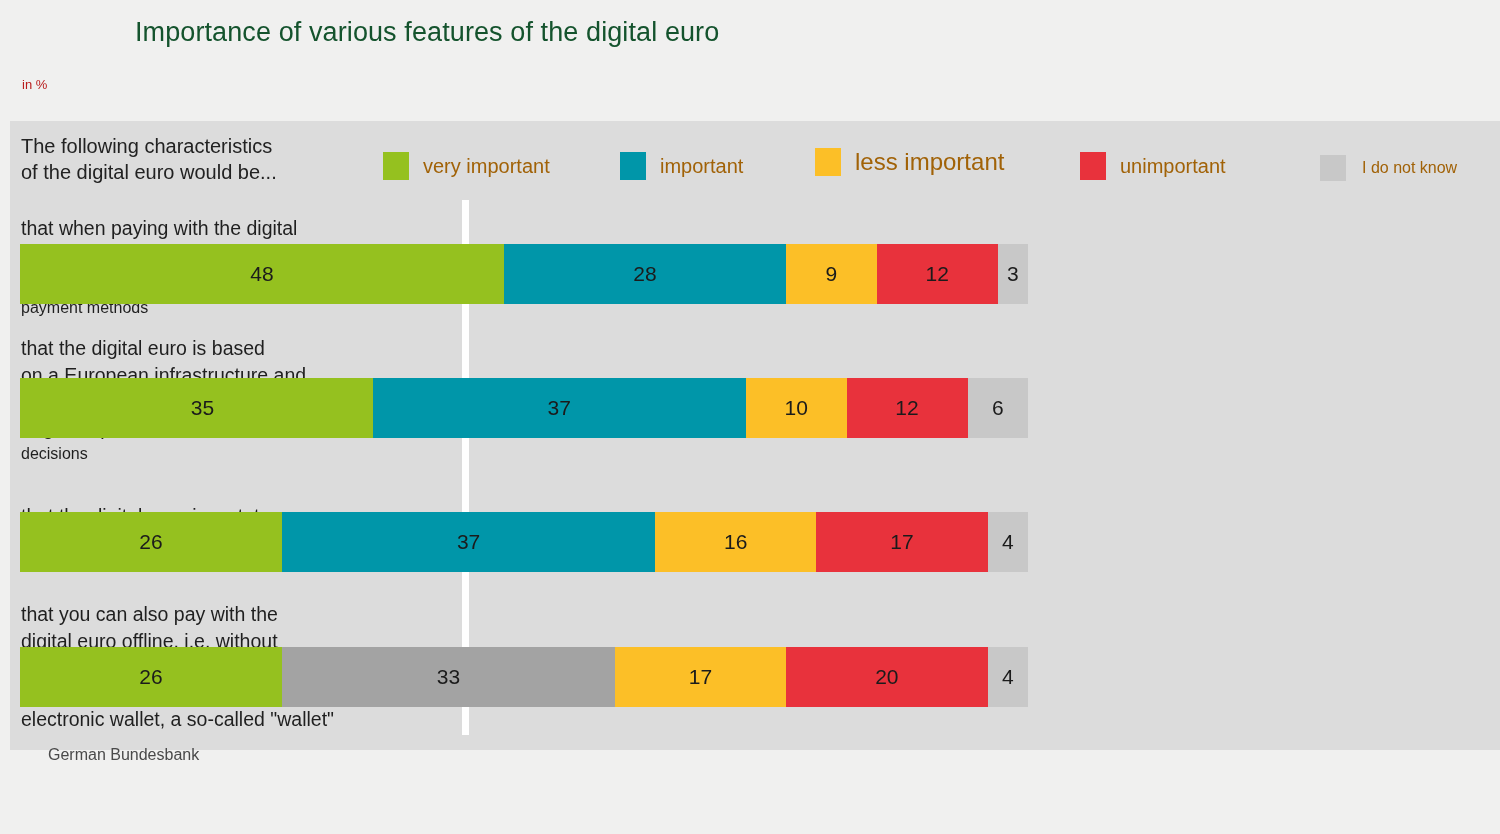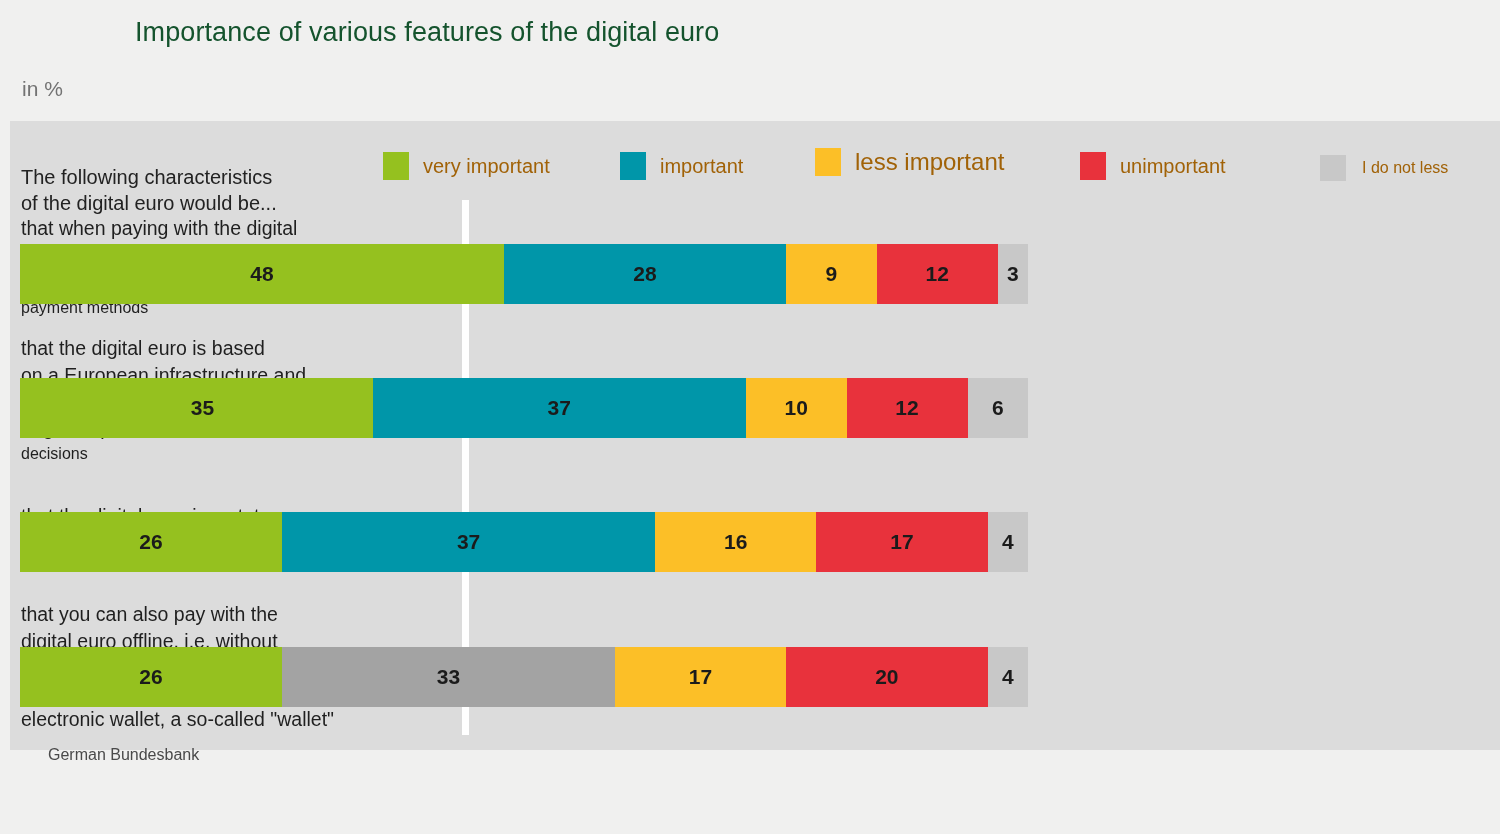--- a/index.html
+++ b/index.html
@@ -27,22 +27,22 @@
     font-size: 27px;
     color: #14532d;
     letter-spacing: 0.1px;
     white-space: nowrap;
   }
 
   .chart-subtitle {
     position: absolute;
     left: 22px;
     top: 77px;
-    font-size: 21px;
-    color: #737373;
+    font-size: 13px;
+    color: #b91c1c;
   }
 
   
   .panel {
     position: absolute;
     left: 10px;
     top: 121px;
     width: 1490px;
     height: 629px;
     background: #dcdcdc;
@@ -50,21 +50,20 @@
 
   
   .legend-question {
     position: absolute;
     left: 11px;
     top: 12px;
     width: 360px;
     font-size: 20px;
     line-height: 26px;
     color: #222;
-    margin-top: 31px;
   }
 
   .legend-items {
     position: absolute;
     left: 365px;
     top: 26px;
     width: 1120px;
     height: 40px;
   }
 
@@ -144,21 +143,20 @@
   .bar-3 { top: 526px; }
 
   .seg {
     height: 100%;
     display: flex;
     align-items: center;
     justify-content: center;
     font-size: 21px;
     color: #1b1b1b;
     overflow: hidden;
-    font-weight: bold;
   }
 
   
   .footer-source {
     position: absolute;
     left: 48px;
     top: 746px;
     font-size: 16px;
     color: #4a4a4a;
   }
@@ -190,21 +188,21 @@
         <div class="legend-item li-2">
           <span class="legend-swatch" style="background: rgb(252, 191, 39);"></span>
           <span class="legend-label">less important</span>
         </div>
         <div class="legend-item li-3">
           <span class="legend-swatch" style="background: rgb(232, 50, 60);"></span>
           <span class="legend-label">unimportant</span>
         </div>
         <div class="legend-item li-4">
           <span class="legend-swatch" style="background: rgb(200, 200, 200);"></span>
-          <span class="legend-label">I do not less</span>
+          <span class="legend-label">I do not know</span>
         </div>
       </div>
 
     <div class="axis-line"></div>
 
     <div id="rows-host">
         <div class="row-label rl-0">
           <span class="ln ln-big">that when paying with the digital</span>
           <span class="ln ln-big">euro, privacy is better protected</span>
           <span class="ln ln-big">than with existing digital</span>

